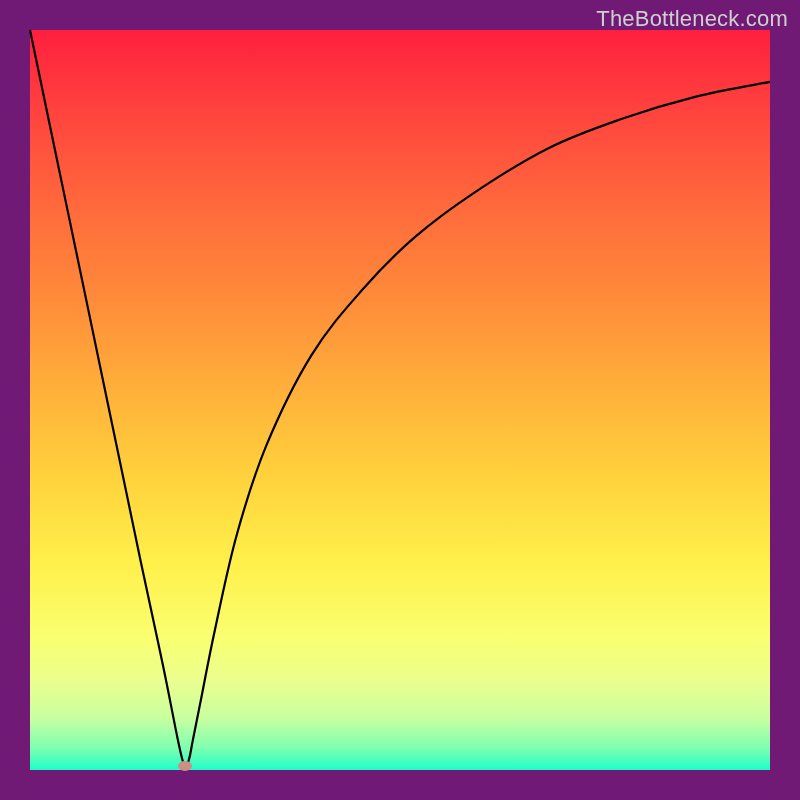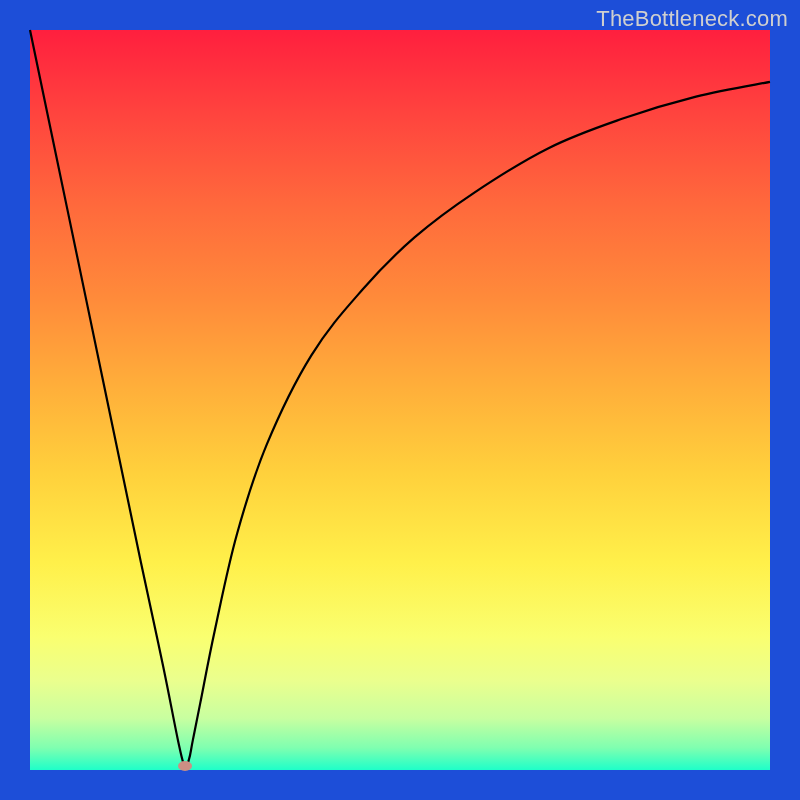--- a/index.html
+++ b/index.html
@@ -8,21 +8,21 @@
     width: 800px;
     height: 800px;
     background: #000;
     font-family: Arial, Helvetica, sans-serif;
     overflow: hidden;
   }
   .frame {
     position: relative;
     width: 800px;
     height: 800px;
-    background: #1d4ed8;
+    background: #701a75;
   }
   .plot-area {
     position: absolute;
     left: 30px;
     top: 30px;
     width: 740px;
     height: 740px;
     background: linear-gradient(to bottom,
       #ff1f3e 0%,
       #ff463e 12%,

